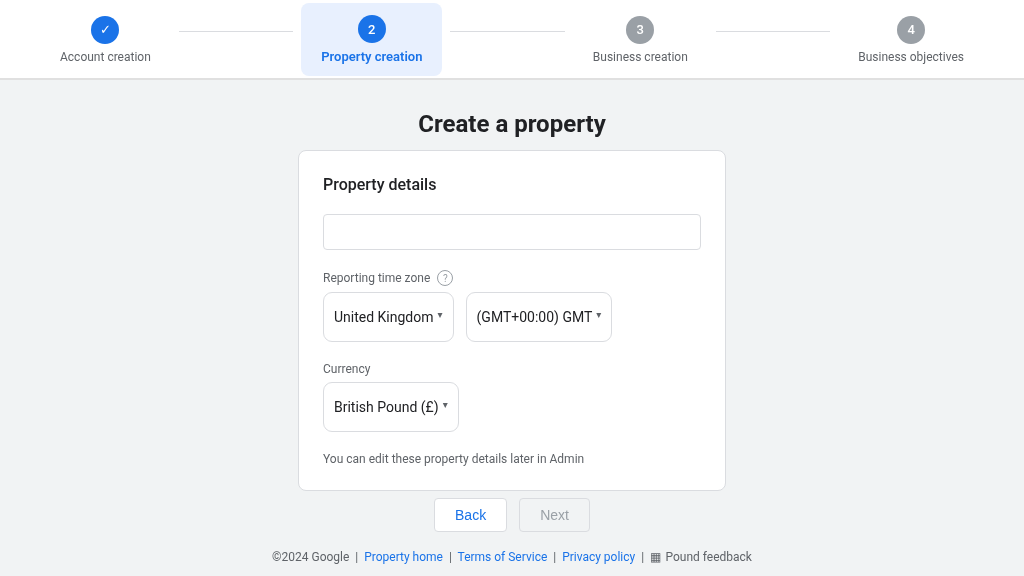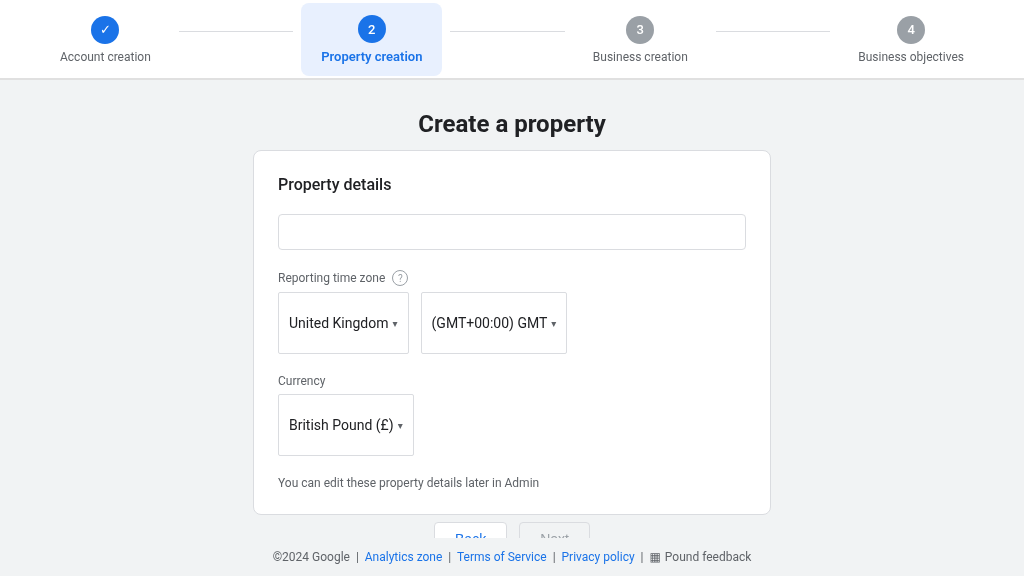--- a/index.html
+++ b/index.html
@@ -105,21 +105,21 @@
       max-width: 620px;
       line-height: 1.5;
       margin-bottom: 24px;
     }
 
     
     .card {
       background: #fff;
       border: 1px solid #dadce0;
       border-radius: 8px;
-      width: 518px;
+      width: 428px;
       padding: 24px;
       margin-bottom: 7px;
     }
 
     .card-title {
       font-size: 16px;
       font-weight: 500;
       color: #202124;
       margin-bottom: 20px;
     }
@@ -161,25 +161,24 @@
     }
 
     .select-row {
       display: flex;
       gap: 12px;
       align-items: center;
     }
 
     .select-dropdown {
       display: inline-flex;
-      align-items: center;
       gap: 4px;
       border: 1px solid #dadce0;
-      border-radius: 2px;
-      padding: 22px 10px;
+      border-radius: 9px;
+      padding: 16px 10px;
       cursor: pointer;
       font-size: 14px;
       background: #fff;
       color: #202124;
     }
     .select-dropdown .chevron {
       color: #5f6368;
       font-size: 10px;
     }
 
@@ -317,21 +316,21 @@
 
   <div class="button-row">
     <button class="btn btn-back">Back</button>
     <button class="btn btn-next">Next</button>
   </div>
 </div>
 
 <div class="footer">
   <span>©2024 Google</span>
   &nbsp;|&nbsp;
-  <a href="#">Analytics zone</a>
+  <a href="#">Property home</a>
   &nbsp;|&nbsp;
   <a href="#">Terms of Service</a>
   &nbsp;|&nbsp;
   <a href="#">Privacy policy</a>
   &nbsp;|&nbsp;
   <span class="footer-feedback">
     <span>▦</span>
     <span>Pound feedback</span>
   </span>
 </div>

